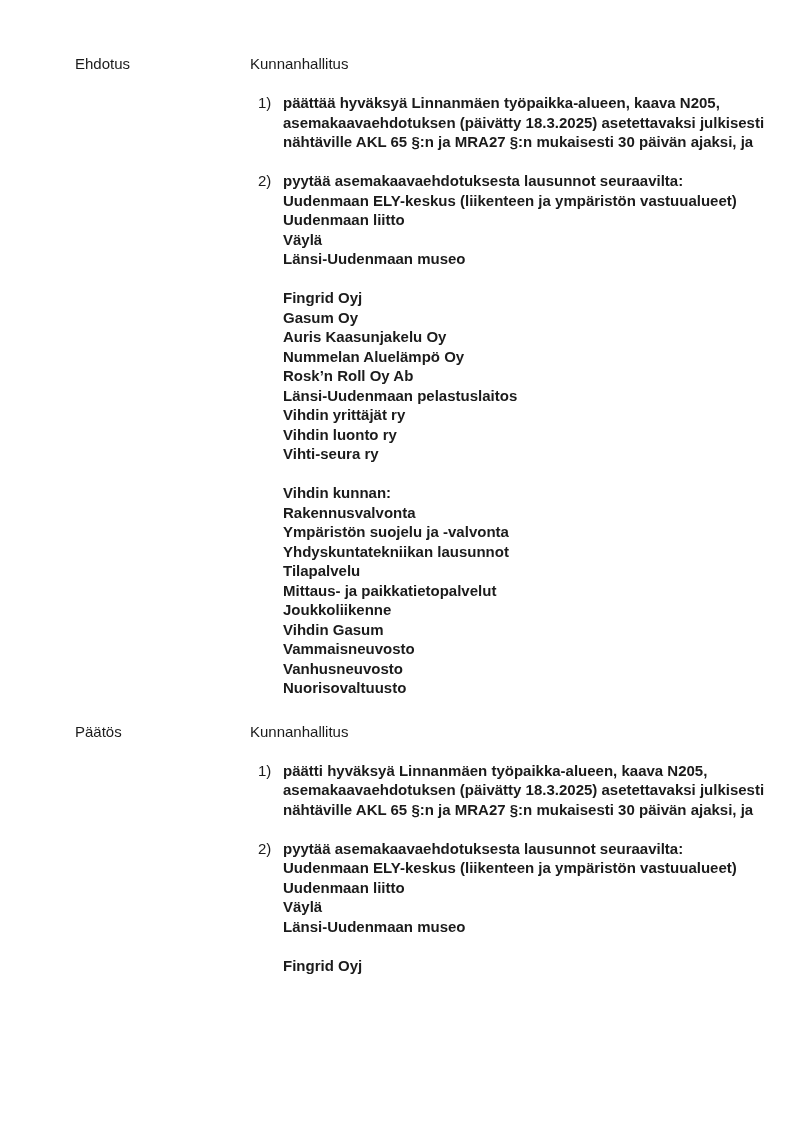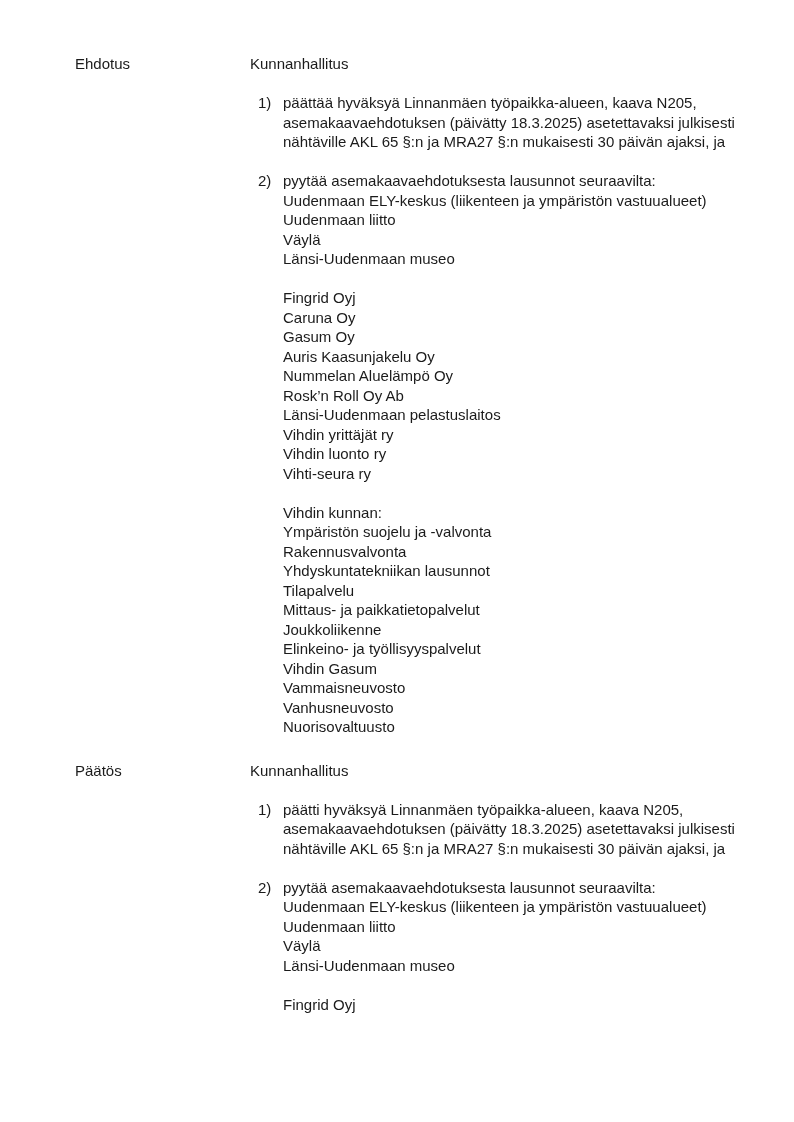--- a/index.html
+++ b/index.html
@@ -51,20 +51,21 @@
     margin-left: 8px;
   }
   .num-col {
     flex: 0 0 25px;
     width: 25px;
     white-space: nowrap;
   }
   .item-lines {
     flex: 1 1 auto;
     min-width: 0;
+    font-weight: bold;
   }
 </style>
 </head>
 <body style="background-color: rgb(255, 255, 255); color: rgb(27, 27, 27);">
 
 <div class="page">
 
   <section class="doc-section first">
     <div class="label-col line">Ehdotus</div>
     <div class="content-col">
@@ -82,38 +83,36 @@
       <div class="list-item">
         <div class="num-col line">2)</div>
         <div class="item-lines">
             <div class="line">pyytää asemakaavaehdotuksesta lausunnot seuraavilta:</div>
             <div class="line">Uudenmaan ELY-keskus (liikenteen ja ympäristön vastuualueet)</div>
             <div class="line">Uudenmaan liitto</div>
             <div class="line">Väylä</div>
             <div class="line">Länsi-Uudenmaan museo</div>
             <div class="line"></div>
             <div class="line">Fingrid Oyj</div>
-            <div class="line">Caruna Oy</div>
             <div class="line">Gasum Oy</div>
             <div class="line">Auris Kaasunjakelu Oy</div>
             <div class="line">Nummelan Aluelämpö Oy</div>
             <div class="line">Rosk’n Roll Oy Ab</div>
             <div class="line">Länsi-Uudenmaan pelastuslaitos</div>
             <div class="line">Vihdin yrittäjät ry</div>
             <div class="line">Vihdin luonto ry</div>
             <div class="line">Vihti-seura ry</div>
             <div class="line"></div>
             <div class="line">Vihdin kunnan:</div>
+            <div class="line">Rakennusvalvonta</div>
             <div class="line">Ympäristön suojelu ja -valvonta</div>
-            <div class="line">Rakennusvalvonta</div>
             <div class="line">Yhdyskuntatekniikan lausunnot</div>
             <div class="line">Tilapalvelu</div>
             <div class="line">Mittaus- ja paikkatietopalvelut</div>
             <div class="line">Joukkoliikenne</div>
-            <div class="line">Elinkeino- ja työllisyyspalvelut</div>
             <div class="line">Vihdin Gasum</div>
             <div class="line">Vammaisneuvosto</div>
             <div class="line">Vanhusneuvosto</div>
             <div class="line">Nuorisovaltuusto</div>
           </div>
       </div>
     </div>
   </section>
 
   <section class="doc-section second">

